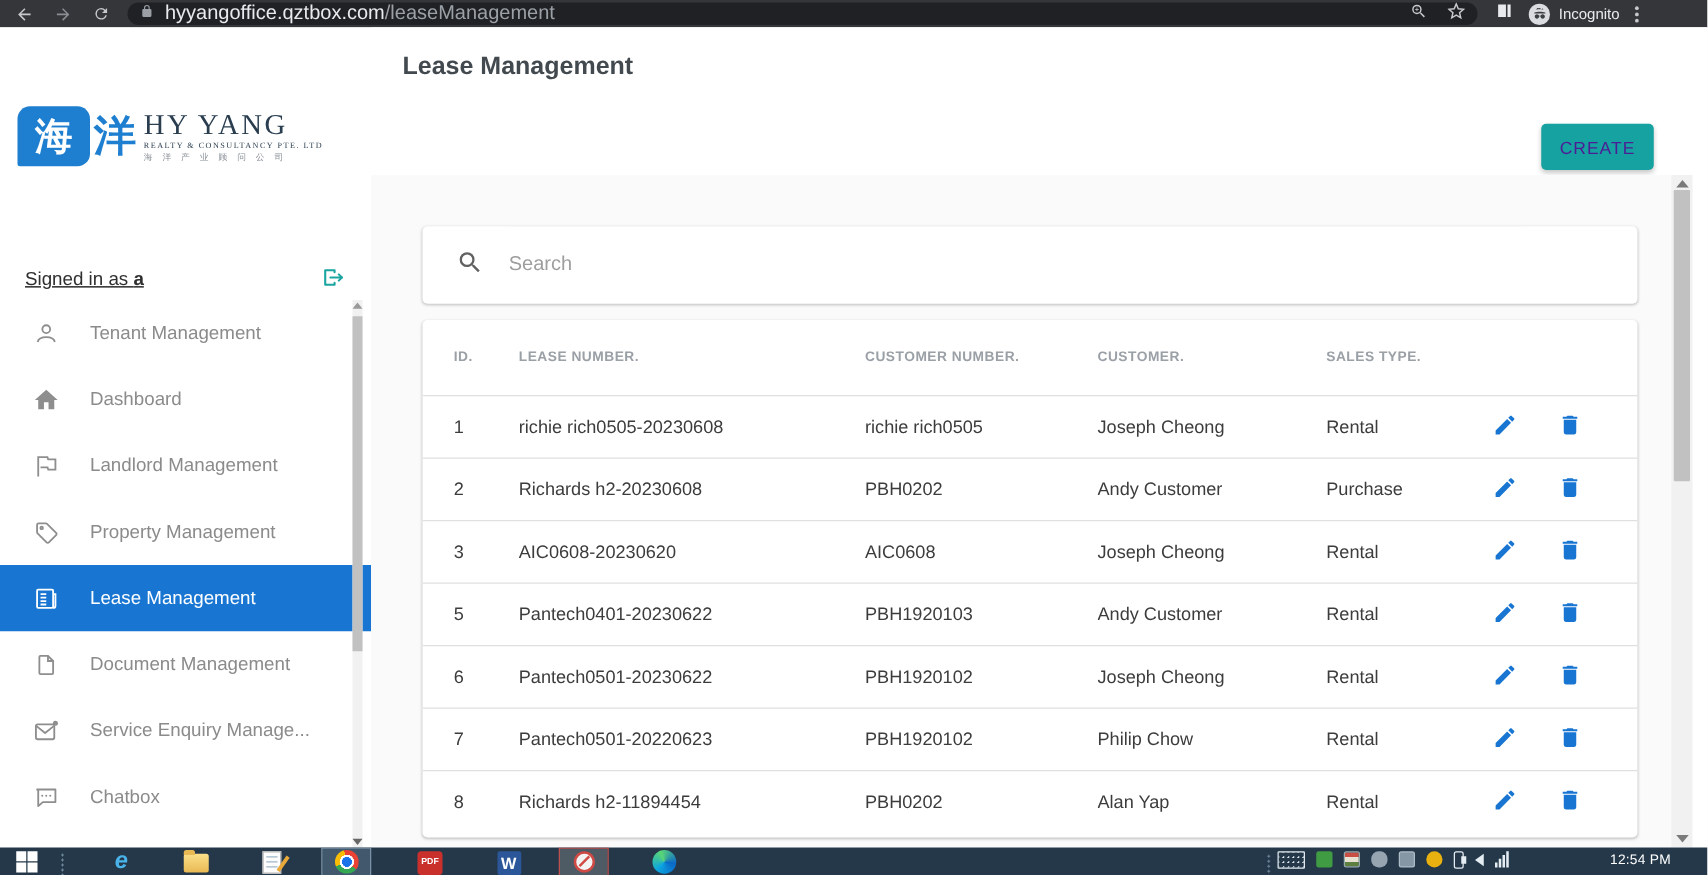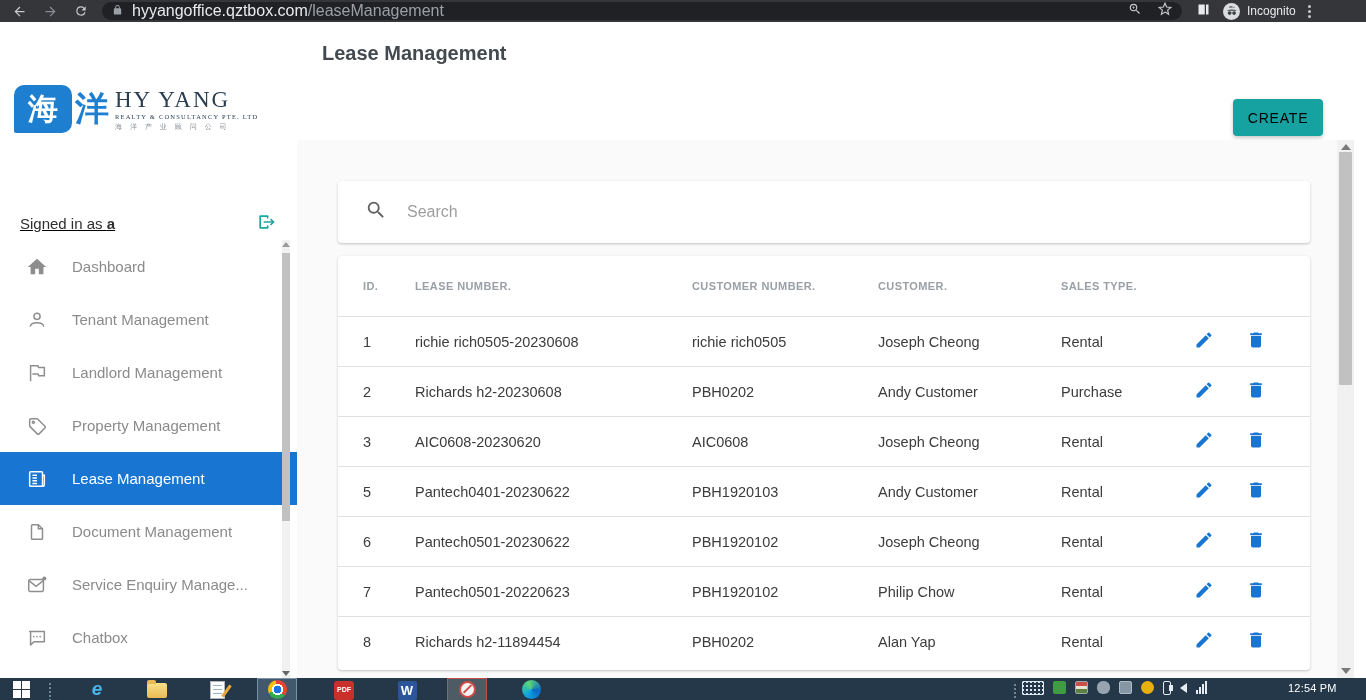--- a/index.html
+++ b/index.html
@@ -49,21 +49,21 @@
   .sb-scroll { position:absolute; top:218px; right:7px; width:8px; height:438px; background:#f1f1f1; }
   .sb-scroll .thumb { position:absolute; top:13px; left:0; width:8px; height:268px; background:#c1c1c1; }
   .arrow-up, .arrow-dn { position:absolute; left:50%; transform:translateX(-50%); width:0; height:0; border-left:4px solid transparent; border-right:4px solid transparent; }
   .arrow-up { top:2px; border-bottom:5px solid #9a9a9a; }
   .arrow-dn { bottom:2px; border-top:5px solid #666; }
 
   
   .main { position:relative; flex:1; background:#fff; }
   .mheader { position:relative; height:118px; background:#fff; }
   .page-title { position:absolute; left:25px; top:20px; font-size:20px; color:#434a4f; }
-  .create-btn { position:absolute; left:936px; top:77px; width:90px; height:37px; background:#16a2a0; color:#000000; border:none; border-radius:4px; font-size:14px; letter-spacing:0.8px; font-family:"Liberation Sans", sans-serif; box-shadow:0 2px 4px rgba(0,0,0,0.22); cursor:pointer; }
+  .create-btn { position:absolute; left:936px; top:77px; width:90px; height:37px; background:#16a2a0; color:#4c1d95; border:none; border-radius:4px; font-size:14px; letter-spacing:0.8px; font-family:"Liberation Sans", sans-serif; box-shadow:0 2px 4px rgba(0,0,0,0.22); cursor:pointer; }
   .content { position:absolute; top:118px; left:0; width:1040px; height:538px; background:#fafafa; }
   .card { background:#fff; border-radius:4px; box-shadow:0 1px 3px rgba(0,0,0,0.14), 0 1px 2px rgba(0,0,0,0.10); }
   .search-card { position:absolute; top:41px; left:41px; width:972px; height:62px; display:flex; align-items:center; }
   .search-card svg { margin-left:27px; flex:none; }
   .search-input { flex:1; margin-left:20px; margin-right:20px; border:none; outline:none; font-size:16px; color:#424242; font-family:"Liberation Sans", sans-serif; background:transparent; }
   .search-input::placeholder { color:#9e9e9e; }
   .table-card { position:absolute; top:116px; left:41px; width:972px; height:414px; overflow:hidden; }
   .trow { display:grid; grid-template-columns:52px 277px 186px 183px 111px 1fr; padding-left:25px; align-items:center; height:50px; border-top:1px solid #e0e0e0; }
   .trow.thead { height:60px; border-top:none; }
   .th { font-size:11px; color:#9aa0a6; letter-spacing:0.4px; font-weight:bold; }
@@ -193,34 +193,34 @@
               <path d="M14 7V5H5v14h9v-2"></path>
               <path d="M10 12h11"></path>
               <path d="m18 9 3 3-3 3"></path>
             </svg></span>
       </button>
     </div>
 
     <nav class="nav">
       <div class="nav-item">
         <span class="nicon">
+            <svg width="22" height="22" viewBox="0 0 24 24">
+              <circle cx="12" cy="8" r="3.4"></circle>
+              <path d="M4.5 19.2c.6-2.6 3.8-4.2 7.5-4.2s6.9 1.6 7.5 4.2"></path>
+            </svg>
+          </span>
+        <span class="nlabel">Tenant Management</span>
+      </div>
+      <div class="nav-item">
+        <span class="nicon">
             <svg class="fill" width="22" height="22" viewBox="0 0 24 24">
               <path d="M10 20v-6h4v6h5v-8h3L12 3 2 12h3v8z"></path>
             </svg>
           </span>
         <span class="nlabel">Dashboard</span>
-      </div>
-      <div class="nav-item">
-        <span class="nicon">
-            <svg width="22" height="22" viewBox="0 0 24 24">
-              <circle cx="12" cy="8" r="3.4"></circle>
-              <path d="M4.5 19.2c.6-2.6 3.8-4.2 7.5-4.2s6.9 1.6 7.5 4.2"></path>
-            </svg>
-          </span>
-        <span class="nlabel">Tenant Management</span>
       </div>
       <div class="nav-item">
         <span class="nicon">
             <svg width="22" height="22" viewBox="0 0 24 24">
               <path d="M5 21V4h8l.7 2H20v9h-6.2l-.7-2H7"></path>
             </svg>
           </span>
         <span class="nlabel">Landlord Management</span>
       </div>
       <div class="nav-item">

